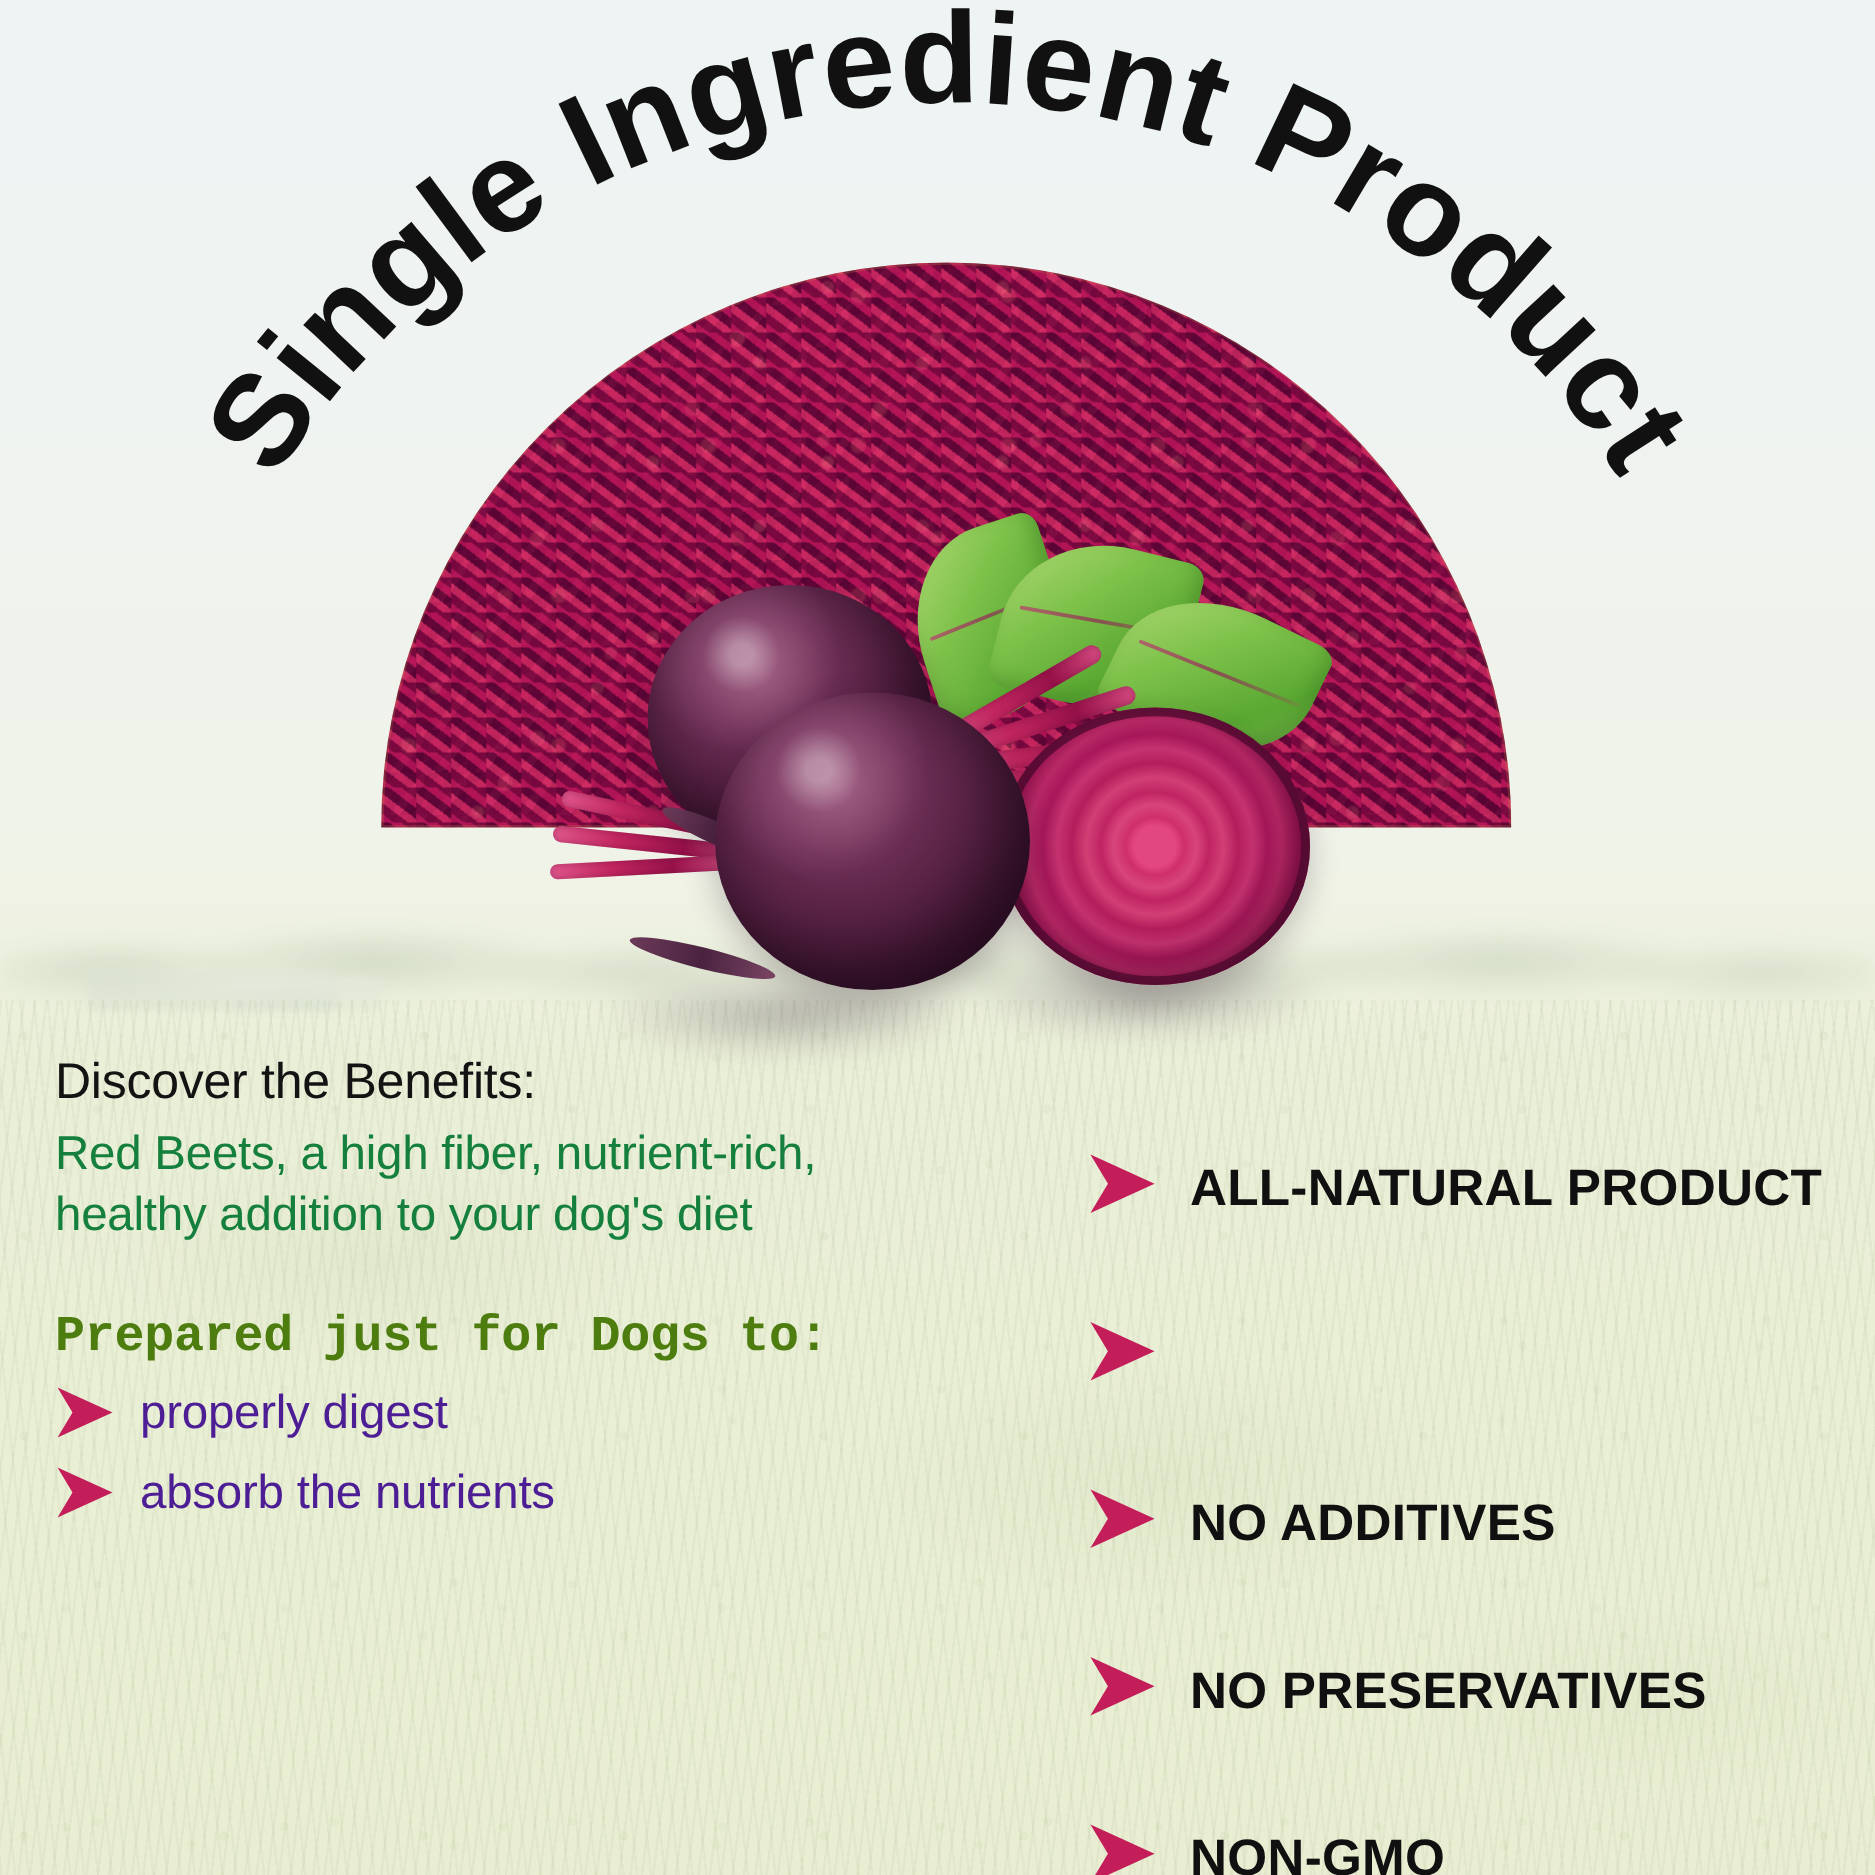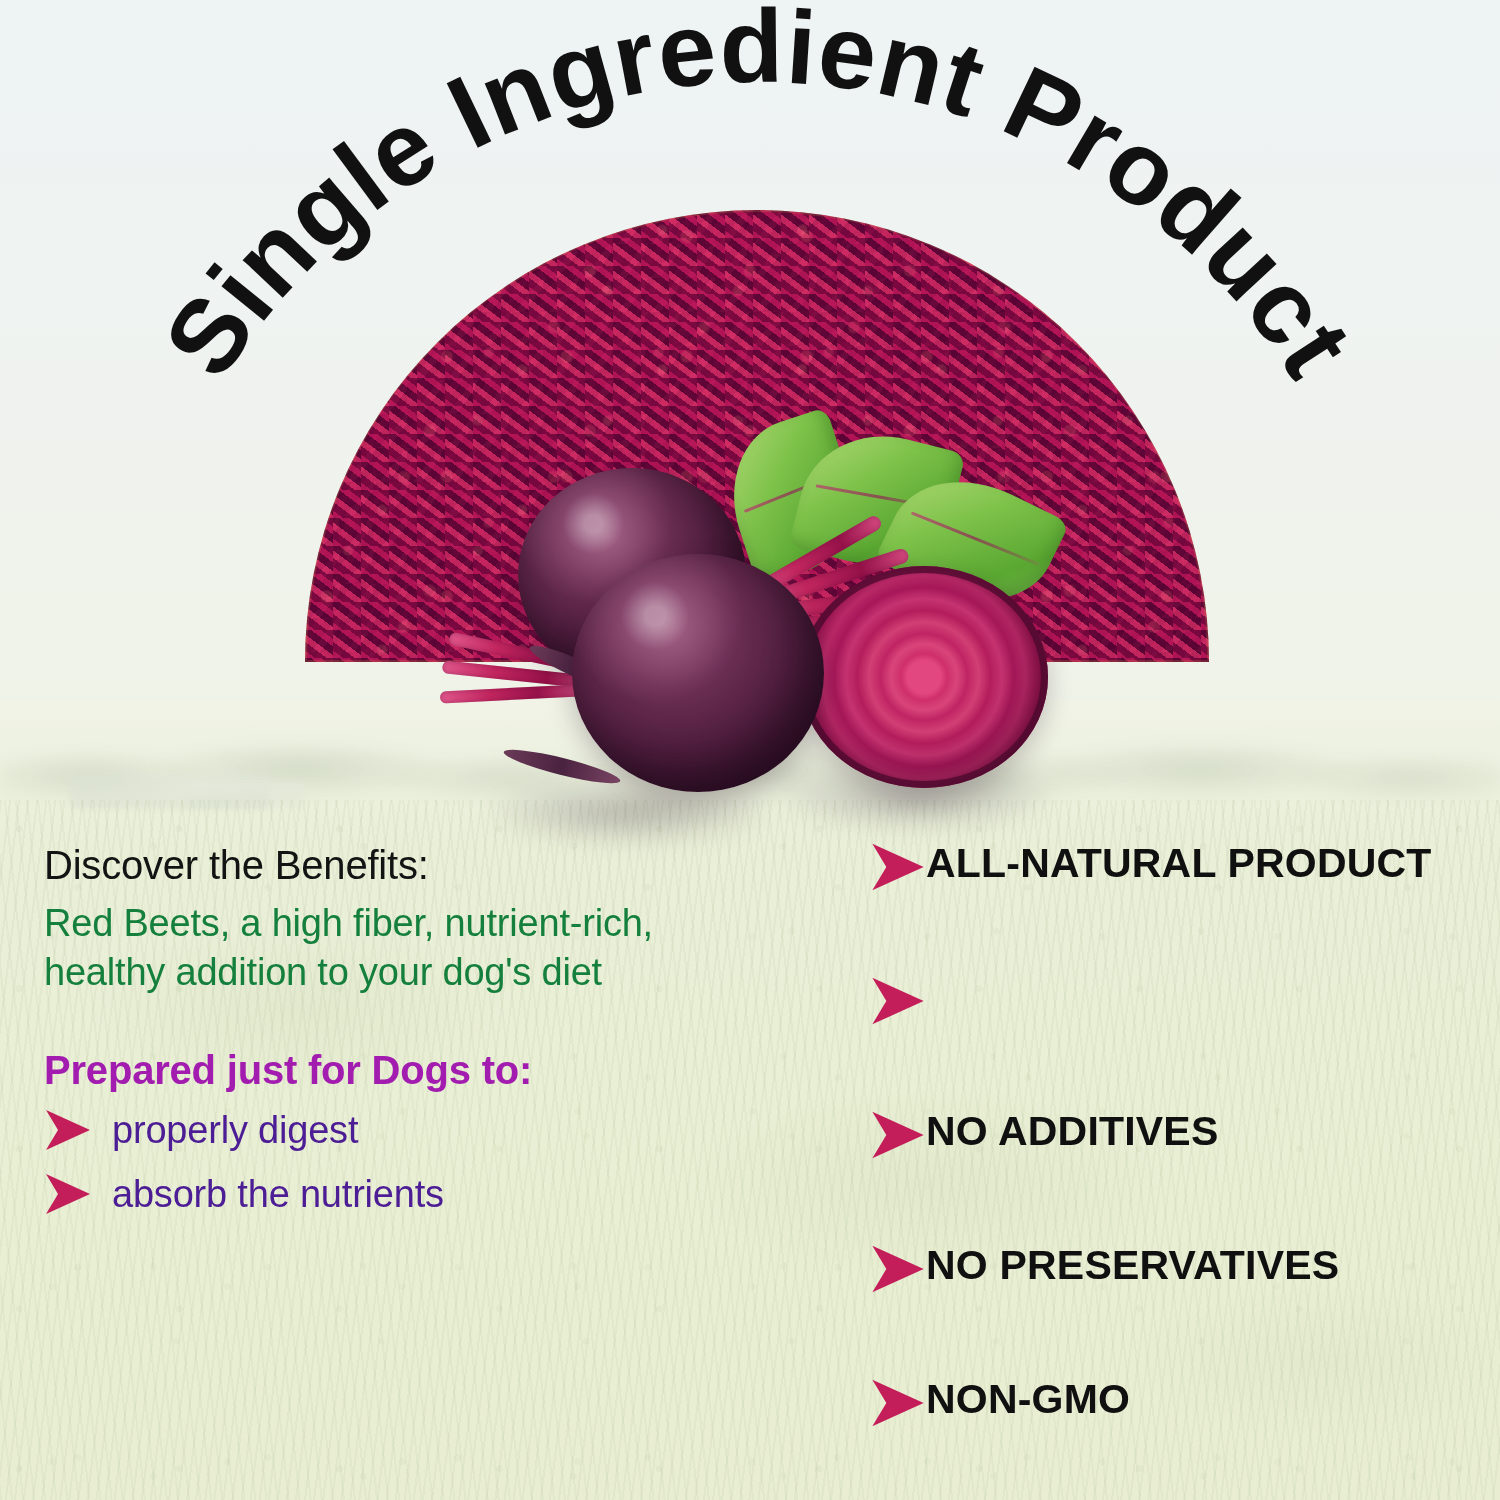--- a/index.html
+++ b/index.html
@@ -182,37 +182,37 @@
     font-family:"Liberation Sans", sans-serif;
     font-weight:400;font-size:40px;color:#131313;
     letter-spacing:-.2px;line-height:1.1;margin:0 0 12px 0;
   }
   .para{
     font-family:"Liberation Sans", sans-serif;
     font-weight:400;font-size:38px;color:#15803d;
     line-height:1.28;margin:0;letter-spacing:-.2px;
   }
   .head-bold2{
-    font-family:Liberation Sans, sans-serif;
-    font-weight:700;font-size:40px;color:#a21caf;
+    font-family:Liberation Mono, monospace;
+    font-weight:700;font-size:40px;color:#4d7c0f;
     letter-spacing:-.2px;margin:12px 0 14px 0;
   }
   ul.blist{list-style:none;margin:0;padding:0;}
   ul.blist li{
     display:flex;align-items:center;gap:20px;margin-bottom:18px;
   }
   .arrow{flex:0 0 auto;display:block;}
   .blist-label{
     font-family:"Liberation Sans", sans-serif;
     font-weight:400;font-size:38px;color:#4c1d95;letter-spacing:-.2px;
   }
 
   ul.rlist{list-style:none;margin:0;padding:0;}
   ul.rlist li{
-    display:flex;align-items:flex-start;height:134px;
+    display:flex;align-items:flex-end;gap:26px;height:134px;
   }
   .rlist-label{
     font-family:"Liberation Sans", sans-serif;
     font-weight:700;font-size:41px;color:#101010;
     letter-spacing:.2px;white-space:nowrap;
   }
 </style>
 </head>
 <body>
 

